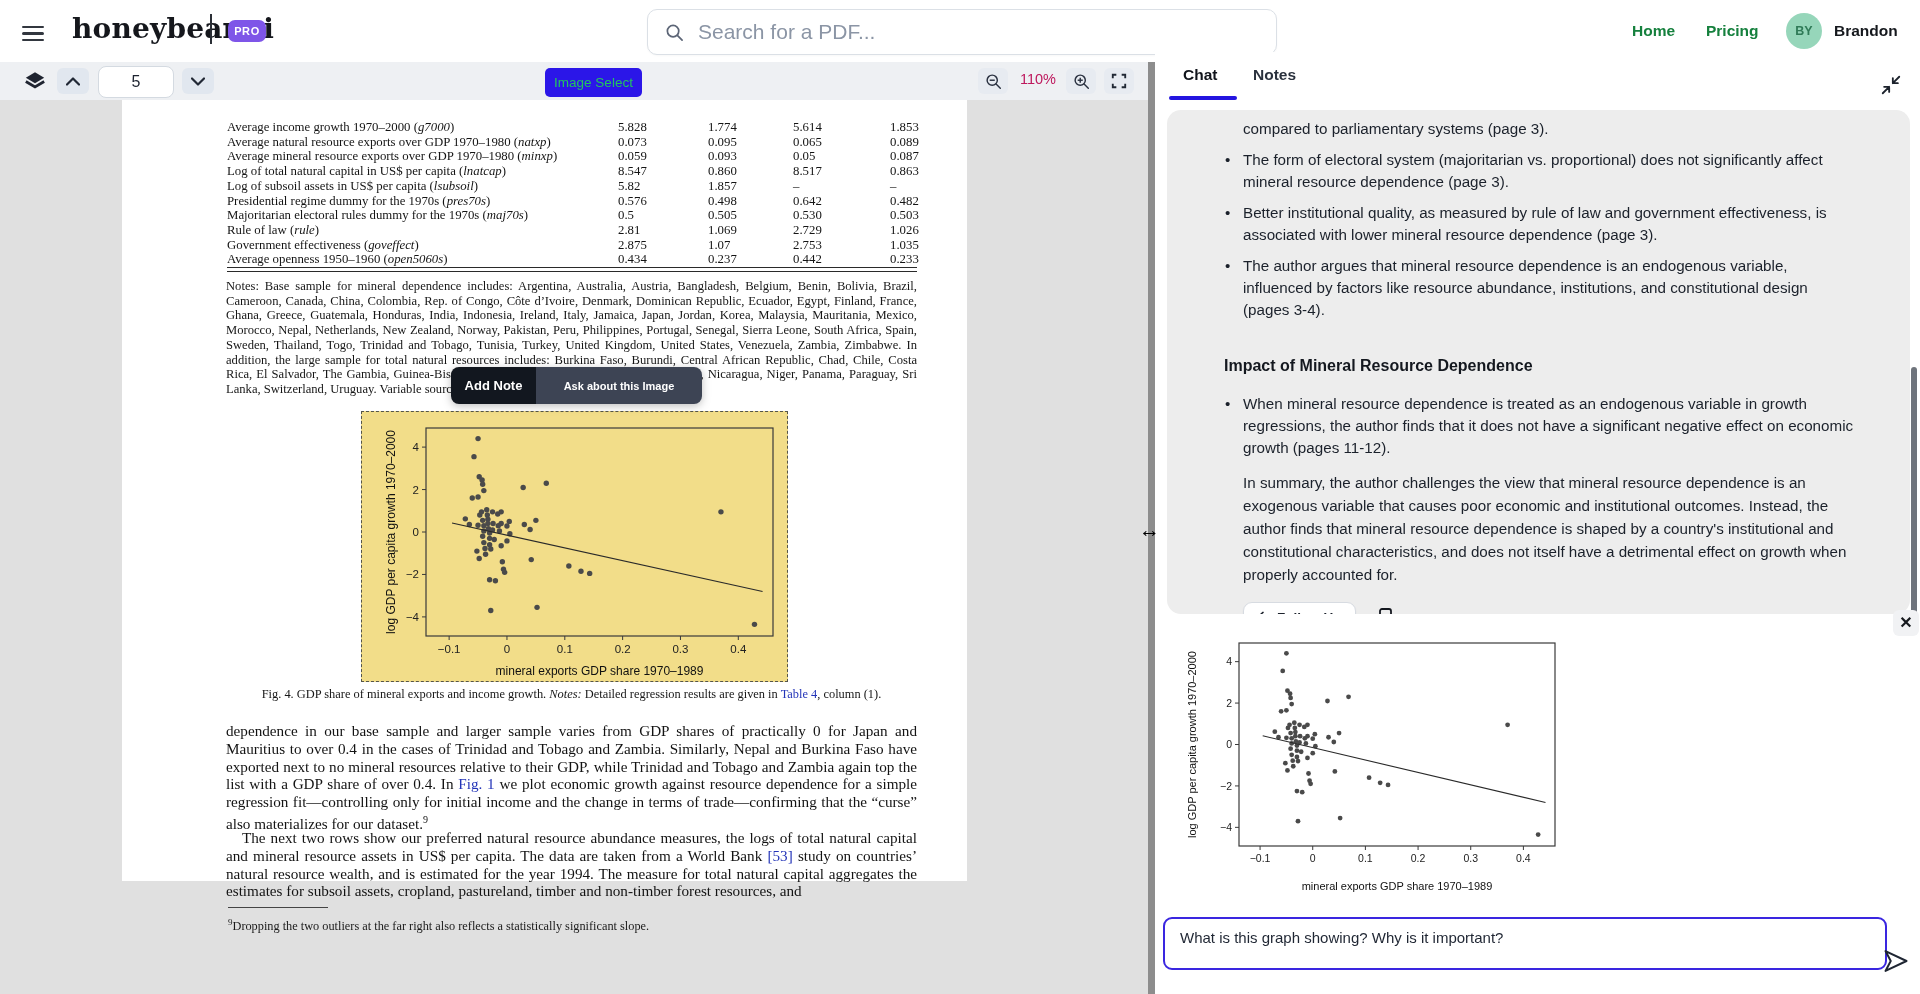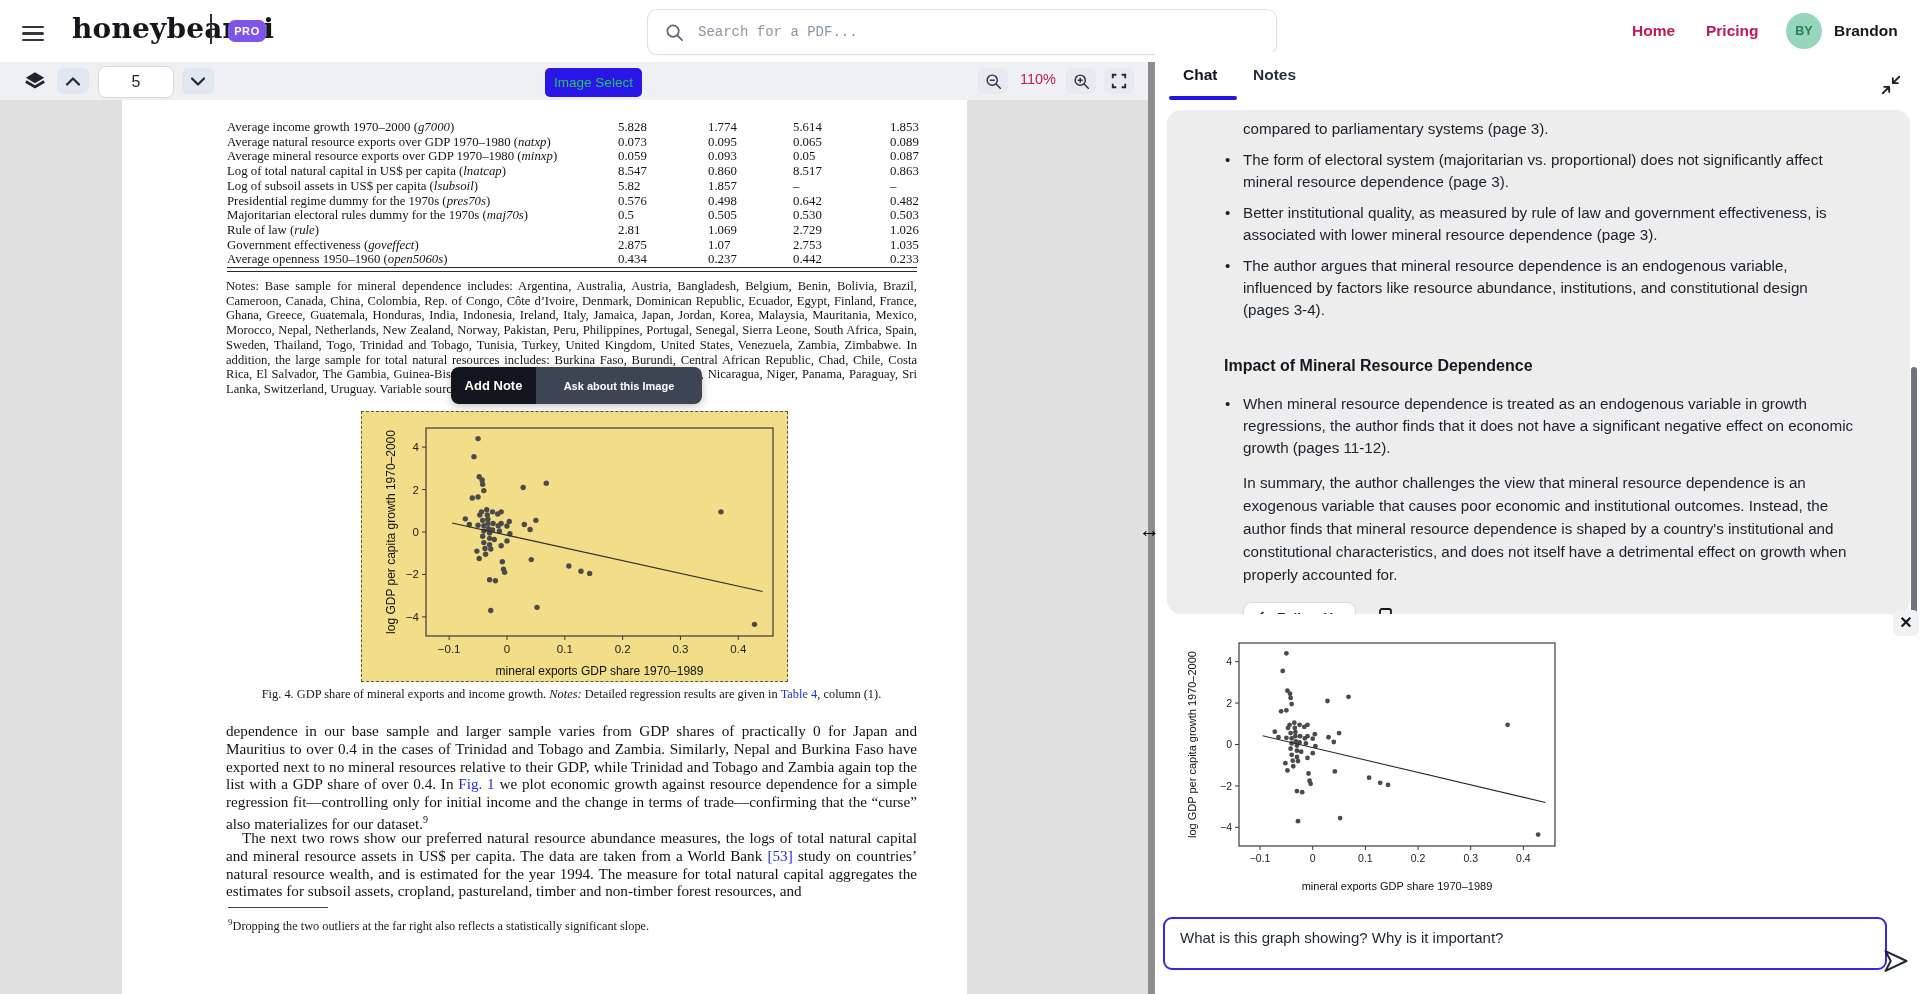--- a/index.html
+++ b/index.html
@@ -9,38 +9,38 @@
   
   .topbar{position:absolute;left:0;top:0;width:1920px;height:62px;background:#fff;border-bottom:1px solid #e7eaee;}
   .hamburger{position:absolute;left:22px;top:22px;width:22px;height:18px;cursor:pointer;}
   .hamburger span{display:block;height:2.4px;background:#32373f;margin:4px 0;border-radius:2px;}
   .logo{position:absolute;left:72px;top:12px;font-family:"DejaVu Serif","Liberation Serif",serif;font-size:28px;font-weight:600;color:#15171c;letter-spacing:0.2px;}
   .logo .dot{color:#d79a2a;}
   .caret{position:absolute;left:210px;top:14px;width:2px;height:30px;background:#2b2f36;}
   .badge-pro{position:absolute;left:228px;top:20px;width:38px;height:22px;background:#7e55e8;color:#fff;font-size:11px;font-weight:bold;letter-spacing:0.6px;border-radius:7px;display:flex;align-items:center;justify-content:center;}
   .searchbox{position:absolute;left:647px;top:9px;width:628px;height:44px;background:#fff;border:1px solid #dbe0e6;border-radius:10px;display:flex;align-items:center;box-shadow:0 1px 2px rgba(16,24,40,.03);}
   .searchbox svg{margin-left:17px;}
-  .searchbox input{border:none;outline:none;flex:1;margin-left:12px;font-size:14px;color:#3c4453;font-family:Liberation Mono, monospace;background:transparent;}
+  .searchbox input{border:none;outline:none;flex:1;margin-left:12px;font-size:21px;color:#3c4453;font-family:Liberation Sans, sans-serif;background:transparent;}
   .searchbox input::placeholder{color:#8b95a5;}
-  .navlink{position:absolute;top:22px;font-size:15.5px;font-weight:600;color:#be185d;cursor:pointer;}
+  .navlink{position:absolute;top:22px;font-size:15.5px;font-weight:600;color:#15803d;cursor:pointer;}
   .avatar{position:absolute;left:1786px;top:13px;width:36px;height:36px;border-radius:50%;background:#96d6ba;color:#2f7a57;font-size:12.5px;font-weight:bold;display:flex;align-items:center;justify-content:center;cursor:pointer;}
   .username{position:absolute;left:1834px;top:22px;font-size:15.5px;font-weight:600;color:#15181d;}
 
   
   .toolbar{position:absolute;left:0;top:62px;width:1148px;height:38px;background:#eef0f3;border-bottom:1px solid #dfe3e8;}
   .tbtn{position:absolute;background:#e1e7ef;border:none;border-radius:6px;width:32px;height:26px;top:6px;display:flex;align-items:center;justify-content:center;cursor:pointer;}
   .pageinput{position:absolute;left:98px;top:4px;width:70px;height:28px;background:#fff;border:1px solid #d4dae1;border-radius:8px;text-align:center;font-size:16px;color:#1d2330;outline:none;font-family:"Liberation Sans",sans-serif;}
   .imgselect{position:absolute;left:545px;top:6px;width:97px;height:29px;background:#2b16e8;color:#22c55e;border:none;border-radius:5px;font-size:13.5px;font-family:"Liberation Sans",sans-serif;cursor:pointer;}
   .newbadge{position:absolute;left:651px;top:9px;width:44px;height:23px;background:#8a63e0;color:#fff;font-size:11px;font-weight:bold;letter-spacing:0.5px;border-radius:7px;display:flex;align-items:center;justify-content:center;margin-top:43px;}
   .zoomlevel{position:absolute;left:1012px;top:9px;width:52px;text-align:center;font-size:14.5px;color:#be185d;}
   .ztool{position:absolute;top:6px;width:30px;height:26px;background:#e7ebf1;border:none;border-radius:6px;display:flex;align-items:center;justify-content:center;cursor:pointer;}
 
   
   .viewer{position:absolute;left:0;top:100px;width:1148px;height:894px;background:#e0e0e0;}
-  .page{position:absolute;left:122px;top:0;width:845px;height:894px;background:#fff;color:#121212;font-family:"Liberation Serif",serif;}
+  .page{position:absolute;left:122px;top:0;width:845px;height:781px;background:#fff;color:#121212;font-family:"Liberation Serif",serif;}
 
   .pdftable{position:absolute;left:105px;top:20px;width:690px;}
   .trow{display:grid;grid-template-columns:391px 90px 85px 97px 1fr;font-size:12.8px;line-height:14.7px;color:#141414;}
   .trow .tval{text-align:left;}
   .rule-double{position:absolute;left:105px;top:167px;width:690px;height:3px;border-top:1.2px solid #2a2a2a;border-bottom:1.2px solid #2a2a2a;}
 
   .notes{position:absolute;left:104px;top:179px;width:691px;margin:0;font-size:12.6px;line-height:14.7px;text-align:justify;color:#161616;}
 
   .imgtooltip{position:absolute;left:329px;top:267px;height:37px;display:flex;filter:drop-shadow(0 2px 4px rgba(0,0,0,.25));}
   .btn-addnote{width:85px;background:#12171f;color:#fff;border:none;border-radius:8px 0 0 8px;font-size:13px;font-weight:bold;font-family:"Liberation Sans",sans-serif;cursor:pointer;}

